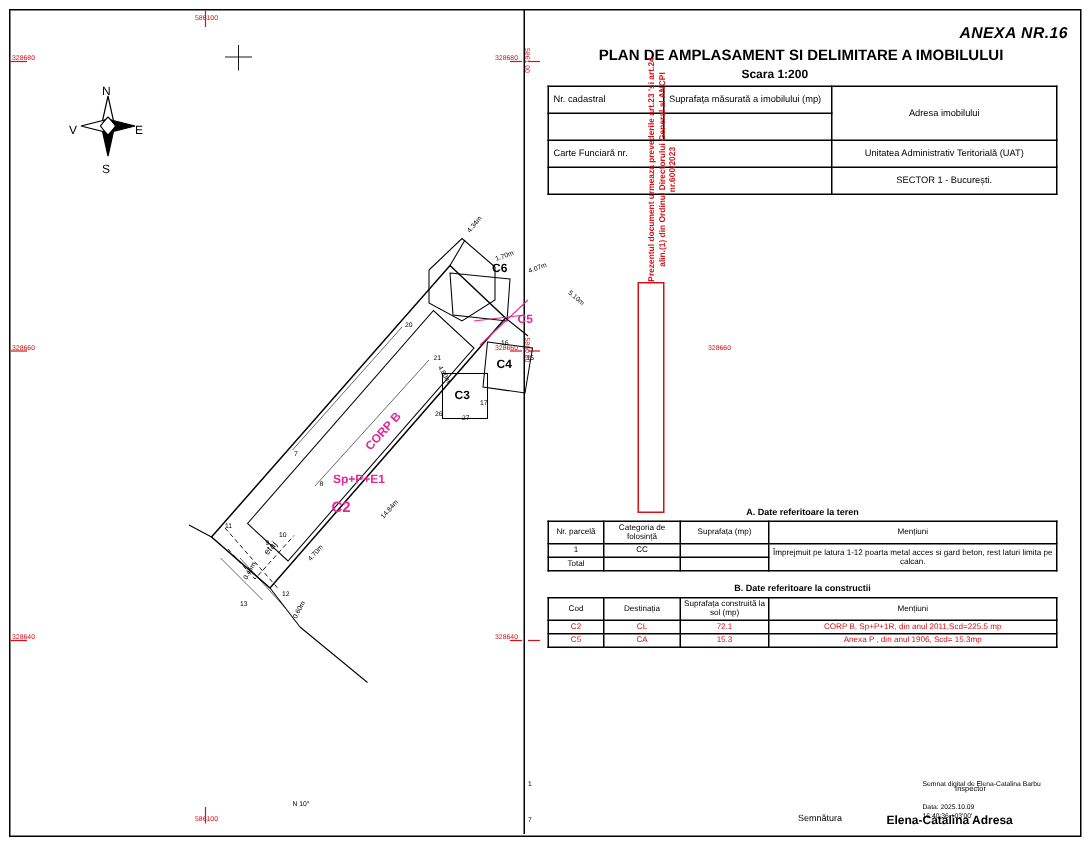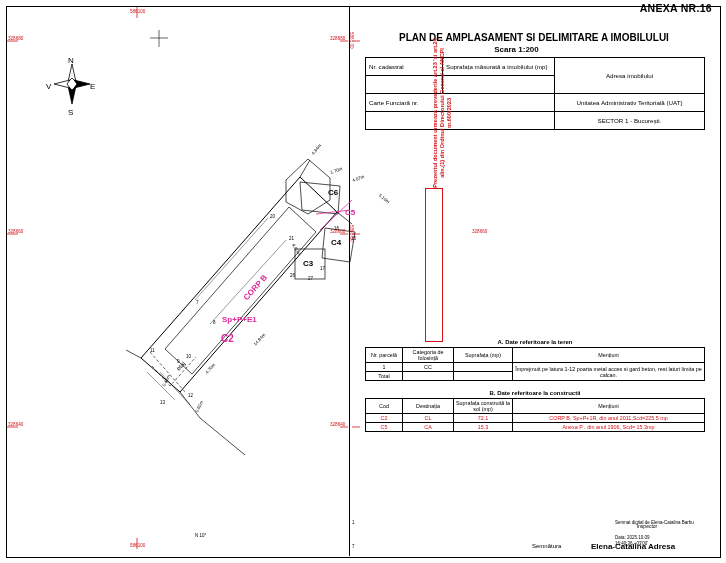--- a/index.html
+++ b/index.html
@@ -9,21 +9,21 @@
   .frame{position:absolute;left:6px;top:6px;width:713px;height:550px;border:1px solid #000;}
   .divider-v{position:absolute;left:349px;top:6px;width:0;height:550px;border-left:1px solid #000;}
   .abs{position:absolute;}
   .tiny{font-size:4.5px;}
   .t6{font-size:6px;}
   .t8{font-size:8px;}
   .t10{font-size:10px;}
   .red{color:#d41217;}
   .mag{color:#e0299a;}
   
-  .anexa{position:absolute;right:14px;top:2px;font-size:10.5px;font-weight:bold;letter-spacing:.3px;}
+  .anexa{position:absolute;right:14px;top:16px;font-size:10.5px;font-weight:bold;letter-spacing:.3px;font-style:italic;}
   .plan-title{position:absolute;left:349px;top:32px;width:370px;text-align:center;font-size:10px;font-weight:bold;}
   .scara{position:absolute;left:349px;top:45px;width:335px;text-align:center;font-size:8px;font-weight:bold;}
   
   .htab{position:absolute;left:365px;top:57px;width:340px;border-collapse:collapse;}
   .htab td{border:1px solid #000;font-size:6.2px;padding:2px 3px;height:13px;vertical-align:middle;}
   
   .sect{position:absolute;font-size:6px;font-weight:bold;text-align:center;width:340px;left:365px;}
   .dtab{position:absolute;left:365px;border-collapse:collapse;width:340px;}
   .dtab td,.dtab th{border:1px solid #000;font-size:5.4px;padding:1px 2px;vertical-align:middle;text-align:center;}
   .dtab th{font-weight:normal;}
@@ -116,21 +116,21 @@
   <div class="abs t8" style="left:68px;top:108px;">S</div>
   <div class="abs t8" style="left:46px;top:82px;">V</div>
   <div class="abs t8" style="left:90px;top:82px;">E</div>
 
   <div class="abs t8 mag" style="left:240px;top:283px;transform:rotate(-48deg);font-weight:bold;">CORP B</div>
   <div class="abs t8 mag" style="left:222px;top:315px;font-weight:bold;">Sp+P+E1</div>
   <div class="abs t10 mag" style="left:221px;top:333px;font-weight:bold;">C2</div>
   <div class="abs t8" style="left:303px;top:259px;font-weight:bold;">C3</div>
   <div class="abs t8" style="left:331px;top:238px;font-weight:bold;">C4</div>
   <div class="abs t8 mag" style="left:345px;top:208px;font-weight:bold;">C5</div>
-  <div class="abs t8" style="left:328px;top:188px;font-weight:bold;">C6</div>
+  <div class="abs t8" style="left:328px;top:174px;font-weight:bold;">C6</div>
   <div class="abs t6" style="left:176px;top:363px;transform:rotate(-48deg);">etaj</div>
 
   <div class="abs tiny" style="left:310px;top:147px;transform:rotate(-50deg);">4.34m</div>
   <div class="abs tiny" style="left:330px;top:168px;transform:rotate(-20deg);">1.70m</div>
   <div class="abs tiny" style="left:352px;top:176px;transform:rotate(-20deg);">4.07m</div>
   <div class="abs tiny" style="left:378px;top:196px;transform:rotate(40deg);color:#000;">5.10m</div>
   <div class="abs tiny" style="left:290px;top:247px;transform:rotate(60deg);">4.80m</div>
   <div class="abs tiny" style="left:252px;top:337px;transform:rotate(-48deg);">14.84m</div>
   <div class="abs tiny" style="left:204px;top:366px;transform:rotate(-48deg);">4.70m</div>
   <div class="abs tiny" style="left:193px;top:404px;transform:rotate(-62deg);">0.60m</div>

